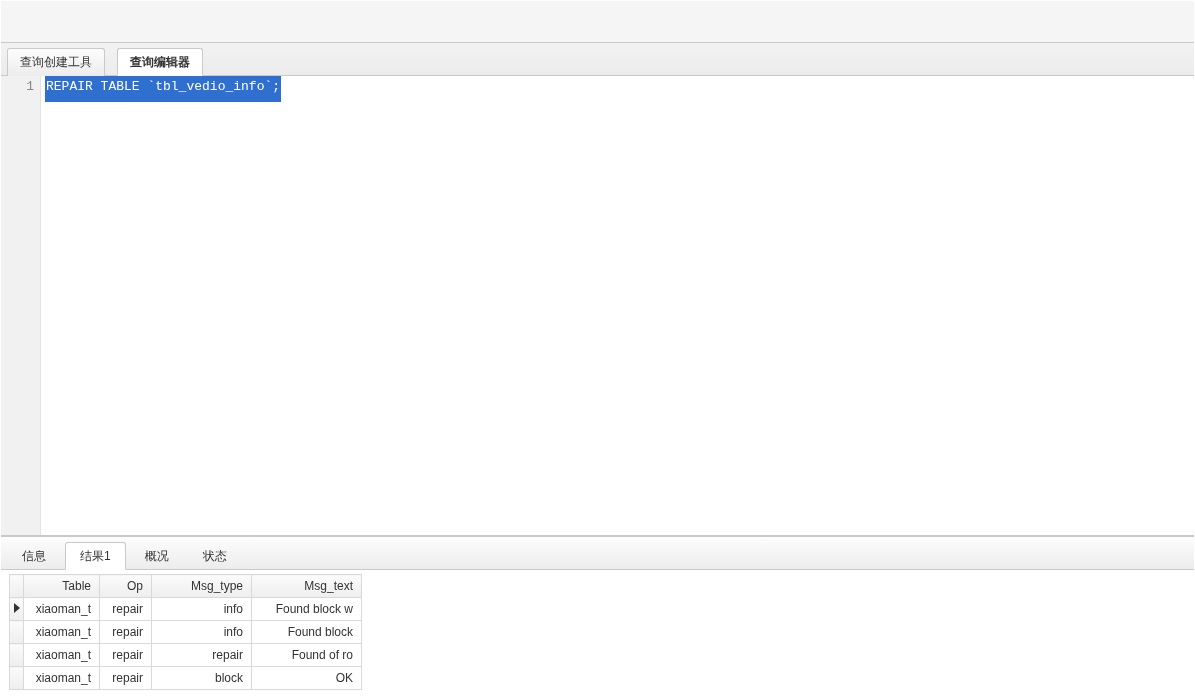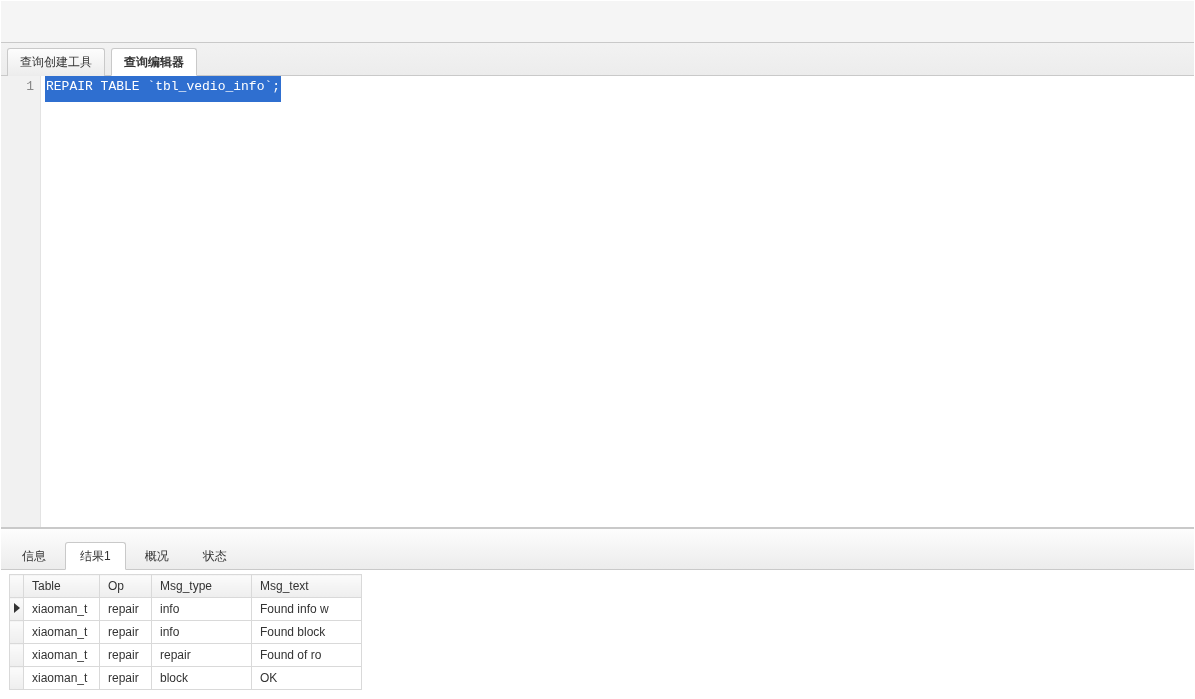--- a/index.html
+++ b/index.html
@@ -28,21 +28,21 @@
     background: linear-gradient(#f2f2f2,#ececec);
     border-top: 1px solid #c9c9c9;
     border-bottom: 1px solid #c9c9c9;
     display: flex;
     align-items: flex-end;
     padding: 0 6px;
   }
   .tab {
     height: 28px;
     padding: 0 12px;
-    margin-right: 6px;
+    margin-right: 12px;
     display: flex;
     align-items: center;
     border: 1px solid #c9c9c9;
     border-bottom: none;
     border-radius: 3px 3px 0 0;
     background: linear-gradient(#fdfdfd,#ececec);
     color: #333;
     cursor: pointer;
     user-select: none;
     font-size: 12px;
@@ -86,21 +86,21 @@
     overflow: hidden;
   }
   .code .sel {
     background: #2f6fd0;
     color: #fff;
     padding: 8px 1px;
   }
 
   
   .bottom-tabs {
-    height: 42px;
+    height: 34px;
     background: linear-gradient(#fdfdfd,#ececec);
     border-top: 1px solid #c9c9c9;
     border-bottom: 1px solid #c9c9c9;
     display: flex;
     align-items: flex-end;
     padding: 0 6px;
   }
   .btab {
     height: 28px;
     padding: 0 14px;
@@ -132,21 +132,21 @@
     padding: 4px 8px 8px 8px;
   }
   table.grid {
     border-collapse: collapse;
     font-size: 12px;
     table-layout: fixed;
   }
   table.grid th, table.grid td {
     border: 1px solid #d9d9d9;
     padding: 4px 8px;
-    text-align: left;
+    text-align: right;
     height: 22px;
     overflow: hidden;
     white-space: nowrap;
     background: #fff;
   }
   table.grid th {
     background: linear-gradient(#fbfbfb,#eeeeee);
     font-weight: normal;
     color: #333;
   }
@@ -216,21 +216,21 @@
           <th class="col-type">Msg_type</th>
           <th class="col-text">Msg_text</th>
         </tr>
       </thead>
       <tbody>
         <tr>
           <td class="rowhead"><span class="marker"></span></td>
           <td class="col-table">xiaoman_t</td>
           <td class="col-op">repair</td>
           <td class="col-type">info</td>
-          <td class="col-text">Found info w</td>
+          <td class="col-text">Found block w</td>
         </tr>
         <tr>
           <td class="rowhead"></td>
           <td class="col-table">xiaoman_t</td>
           <td class="col-op">repair</td>
           <td class="col-type">info</td>
           <td class="col-text">Found block</td>
         </tr>
         <tr>
           <td class="rowhead"></td>

